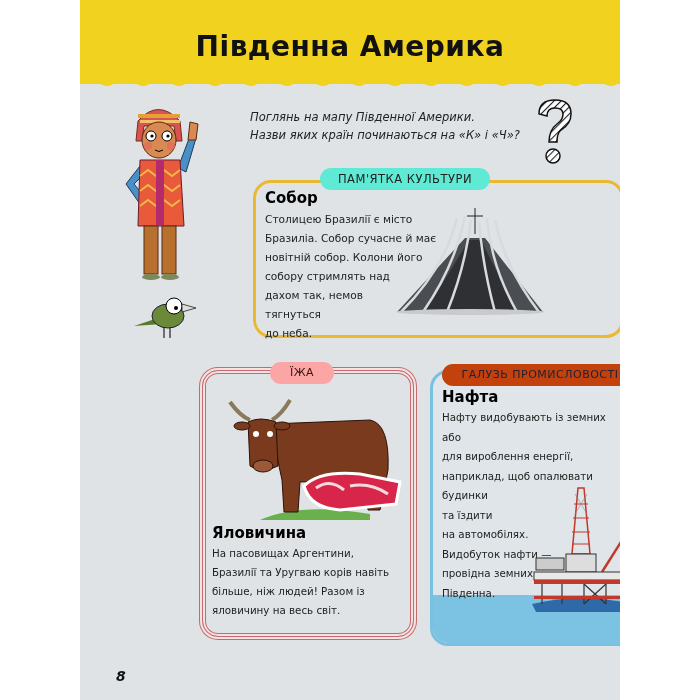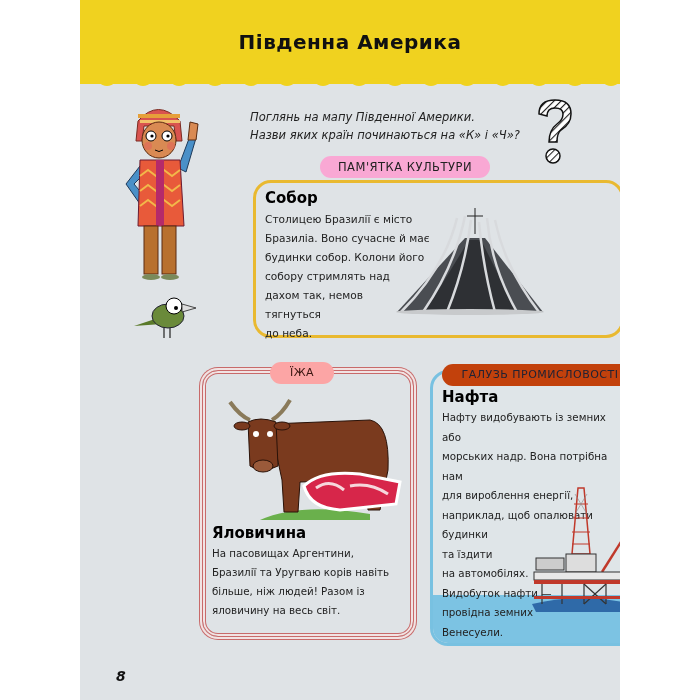--- a/index.html
+++ b/index.html
@@ -1,30 +1,30 @@
 <!DOCTYPE html>
 <html><head>
 <meta charset="utf-8">
 <style>
   html, body { margin:0; padding:0; }
   body { width:700px; height:700px; background:#ffffff; position:relative; overflow:hidden; font-family:"DejaVu Sans", sans-serif; }
   .page { position:absolute; left:80px; top:0; width:540px; height:700px; background:#dfe3e6; overflow:hidden; }
   .banner { position:absolute; left:0; top:0; width:540px; height:84px; background:#f0d21f; }
   .wave { position:absolute; left:0; top:76px; width:540px; height:14px; }
-  .title { position:absolute; left:0; top:30px; width:540px; text-align:center; font-family:"DejaVu Sans", sans-serif; font-weight:bold; font-size:20px; color:#111; letter-spacing:0.5px; }
+  .title { position:absolute; left:0; top:30px; width:540px; text-align:center; font-family:"DejaVu Sans", sans-serif; font-weight:bold; font-size:28px; color:#111; letter-spacing:0.5px; }
 
   .intro { position:absolute; left:170px; top:108px; font-size:11.5px; line-height:18px; color:#222;font-style:italic; }
   .qmark { position:absolute; left:455px; top:98px; width:40px; height:68px; }
 
   .figure { position:absolute; }
 
   
   .box-culture { position:absolute; left:173px; top:180px; width:365px; height:152px; border:3px solid #e9b930; border-radius:18px; }
   .tag { position:absolute; height:22px; line-height:22px; font-size:11.5px; text-align:center; border-radius:11px; letter-spacing:0.5px; }
-  .tag-culture { left:240px; top:156px; width:170px; background:#f9a8d4; color:#222; }
+  .tag-culture { left:240px; top:168px; width:170px; background:#5eead4; color:#222; }
   .box-title { position:absolute; font-weight:bold; font-size:15px; color:#000000; }
   .box-text { position:absolute; font-size:10.6px; line-height:19px; color:#222; }
 
   
   .box-food { position:absolute; left:122px; top:370px; width:210px; height:265px; border-radius:16px; border:1px solid #c86a6a; box-shadow:0 0 0 2px #f1e3e3, 0 0 0 3px #c86a6a, inset 0 0 0 2px #f1e3e3, inset 0 0 0 3px #c86a6a; }
   .tag-food { left:190px; top:362px; width:64px; background:#fca5a5; color:#3a1510; font-size:11px; }
 
   
   .box-ind { position:absolute; left:350px; top:370px; width:212px; height:270px; border:3px solid #78c1e1; border-radius:18px; background:#dfe5e8; overflow:hidden; }
   .sea { position:absolute; left:0; bottom:0; width:100%; height:48px; background:#7cc3e3; }
@@ -88,22 +88,22 @@
       </defs>
     <path d="M4 16 Q4 2 20 2 Q36 2 36 16 Q36 26 26 32 Q22 35 22 44 L14 44 Q14 32 22 26 Q28 22 28 16 Q28 10 20 10 Q12 10 12 18 Z" fill="url(#hatch)" stroke="#111" stroke-width="1.5"></path>
     <circle cx="18" cy="58" r="7" fill="url(#hatch)" stroke="#111" stroke-width="1.5"></circle>
   </svg>
 
   <div class="box-culture"></div>
   <div class="tag tag-culture">ПАМ'ЯТКА КУЛЬТУРИ</div>
   <div class="box-title" style="left:185px;top:189px">Собор</div>
   <div class="box-text" style="left:185px;top:210px">
     <div>Столицею Бразилії є місто</div>
-    <div>Бразиліа. Воно сучасне й має</div>
-    <div>будинки собор. Колони його</div>
+    <div>Бразиліа. Собор сучасне й має</div>
+    <div>новітній собор. Колони його</div>
     <div>собору стримлять над</div>
     <div>дахом так, немов</div>
     <div>тягнуться</div>
     <div>до неба.</div>
   </div>
   <svg class="figure" style="left:315px;top:208px;width:150px;height:108px" viewBox="0 0 150 108">
     <line x1="80" y1="0" x2="80" y2="26" stroke="#222" stroke-width="1"></line>
       <line x1="72" y1="8" x2="88" y2="8" stroke="#222" stroke-width="1"></line>
     <path d="M2 104 L70 30 L90 30 L148 104 Z" fill="#4a4d52"></path>
     <path d="M30 104 L74 32 L86 32 L122 104 Z" fill="#2e3034"></path>
@@ -142,29 +142,28 @@
     <div>яловичину на весь світ.</div>
   </div>
 
   <div class="box-ind">
     <div class="sea"></div>
   </div>
   <div class="tag tag-ind">ГАЛУЗЬ ПРОМИСЛОВОСТІ</div>
   <div class="box-title" style="left:362px;top:388px">Нафта</div>
   <div class="box-text" style="left:362px;top:408px;font-size:10.3px;line-height:19.5px">
     <div>Нафту видобувають із земних або</div>
-    <div>морських надр. Вона потрібна нам</div>
     <div>для вироблення енергії,</div>
     <div>наприклад, щоб опалювати</div>
     <div>будинки</div>
     <div>та їздити</div>
     <div>на автомобілях.</div>
     <div>Видобуток нафти —</div>
     <div>провідна земних</div>
-    <div>Венесуели.</div>
+    <div>Південна.</div>
   </div>
   <svg class="figure" style="left:448px;top:484px;width:110px;height:130px" viewBox="0 0 110 130">
     <path d="M4 120 Q54 108 104 120 L100 128 L8 128 Z" fill="#2f6aa8"></path>
     <path d="M50 4 L56 4 L62 70 L44 70 Z" fill="none" stroke="#c0392b" stroke-width="1.5"></path>
     <path d="M46 20 L60 20 M45 34 L61 34 M44 48 L62 48 M44 60 L62 60" stroke="#c0392b" stroke-width="1"></path>
     <path d="M47 10 L59 30 M59 10 L47 30" stroke="#888" stroke-width="0.6"></path>
     <rect x="38" y="70" width="30" height="18" fill="#ddd" stroke="#333" stroke-width="1"></rect>
     <path d="M74 88 L98 50" stroke="#c0392b" stroke-width="2.5"></path>
     <rect x="8" y="74" width="28" height="12" fill="#ccc" stroke="#333" stroke-width="1"></rect>
     <rect x="6" y="88" width="98" height="8" fill="#e8e8e8" stroke="#333" stroke-width="1"></rect>

